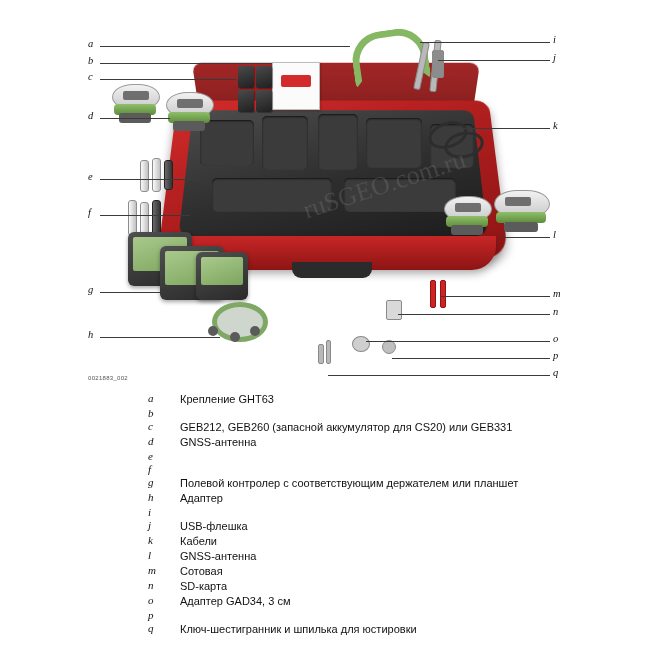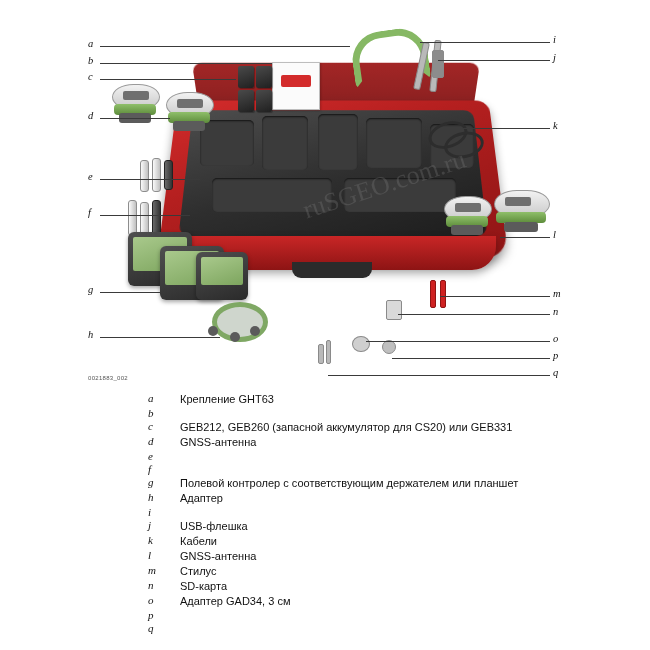--- a/index.html
+++ b/index.html
@@ -457,29 +457,30 @@
   <div class="leg-row">
     <div class="leg-key">k</div>
     <div class="leg-txt">Кабели</div>
   </div>
   <div class="leg-row">
     <div class="leg-key">l</div>
     <div class="leg-txt">GNSS-антенна</div>
   </div>
   <div class="leg-row">
     <div class="leg-key">m</div>
-    <div class="leg-txt">Стилус</div>
+    <div class="leg-txt">Сотовая</div>
   </div>
   <div class="leg-row">
     <div class="leg-key">n</div>
     <div class="leg-txt">SD-карта</div>
   </div>
   <div class="leg-row">
     <div class="leg-key">o</div>
     <div class="leg-txt">Адаптер GAD34, 3 см</div>
   </div>
   <div class="leg-row">
     <div class="leg-key">p</div>
   </div>
   <div class="leg-row">
     <div class="leg-key">q</div>
+    <div class="leg-txt">Ключ-шестигранник и шпилька для юстировки</div>
   </div>
 </div>
 
 </body></html>

